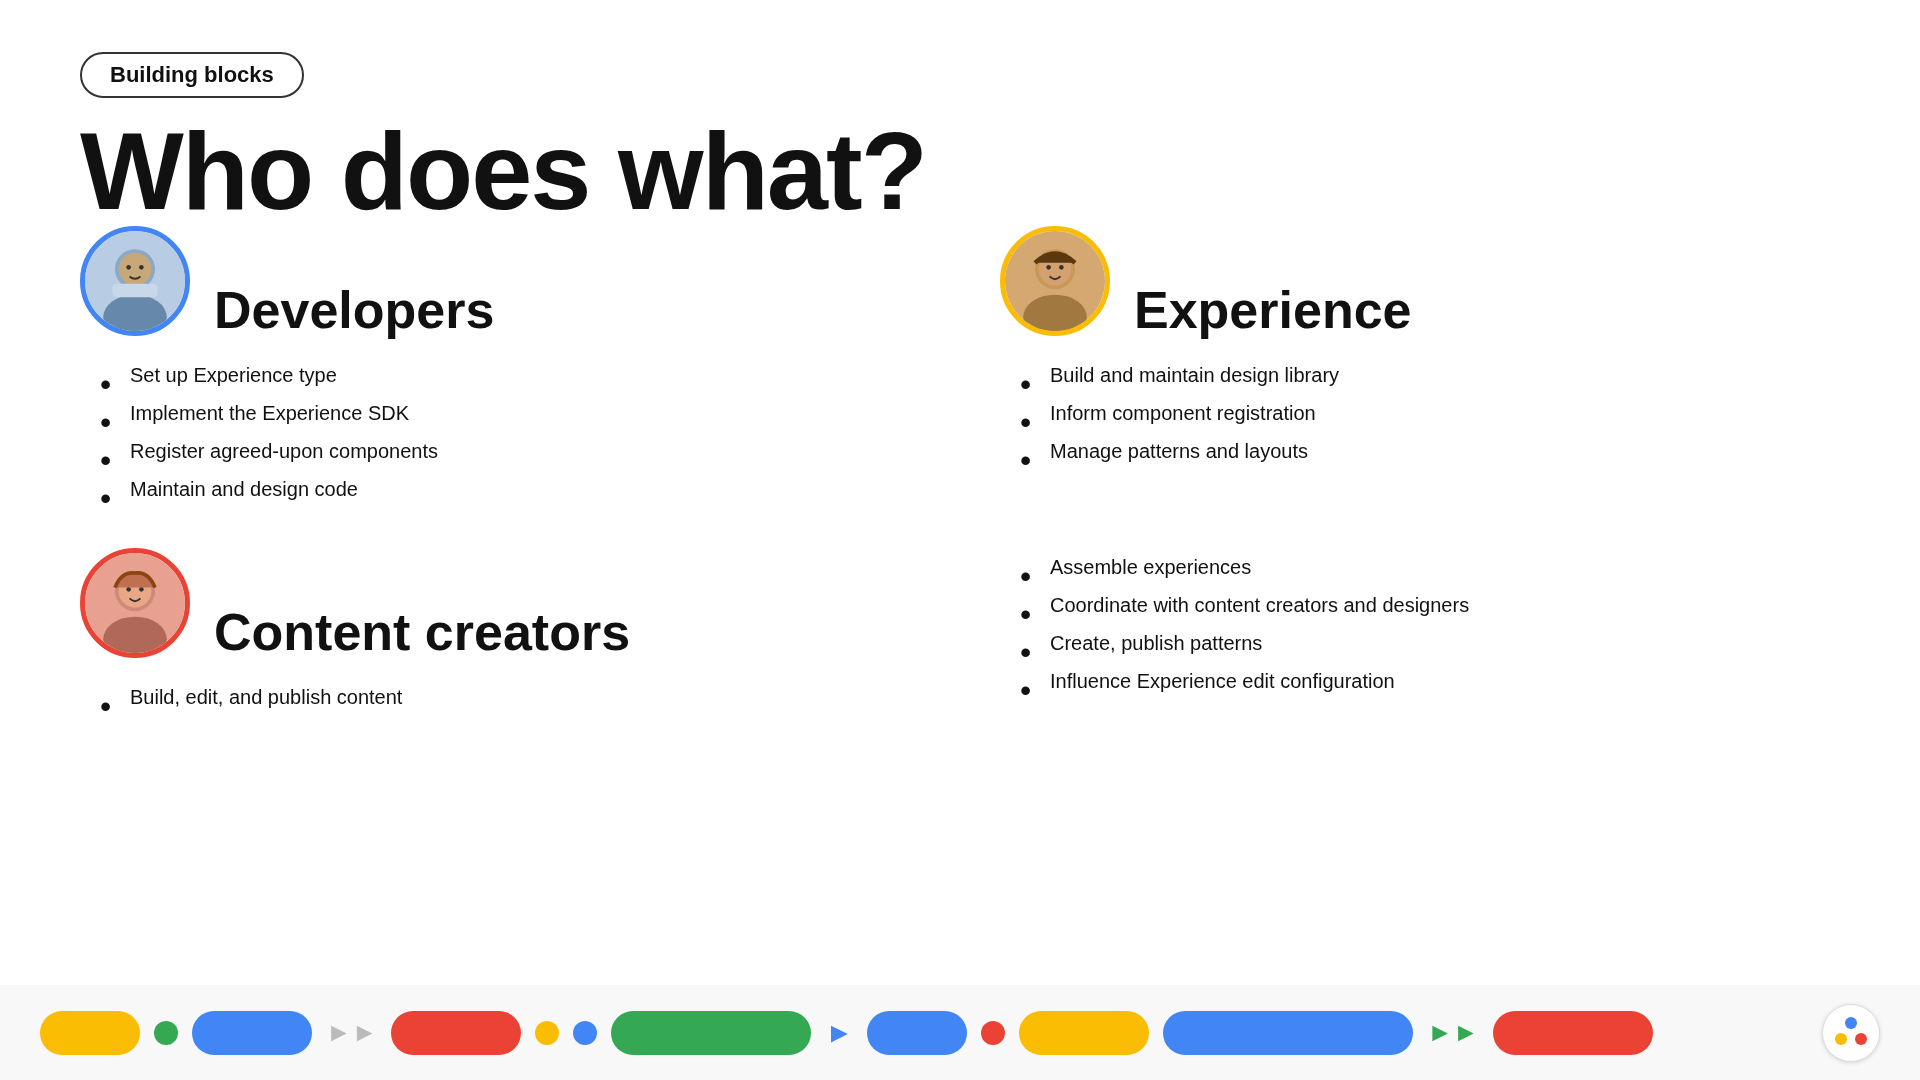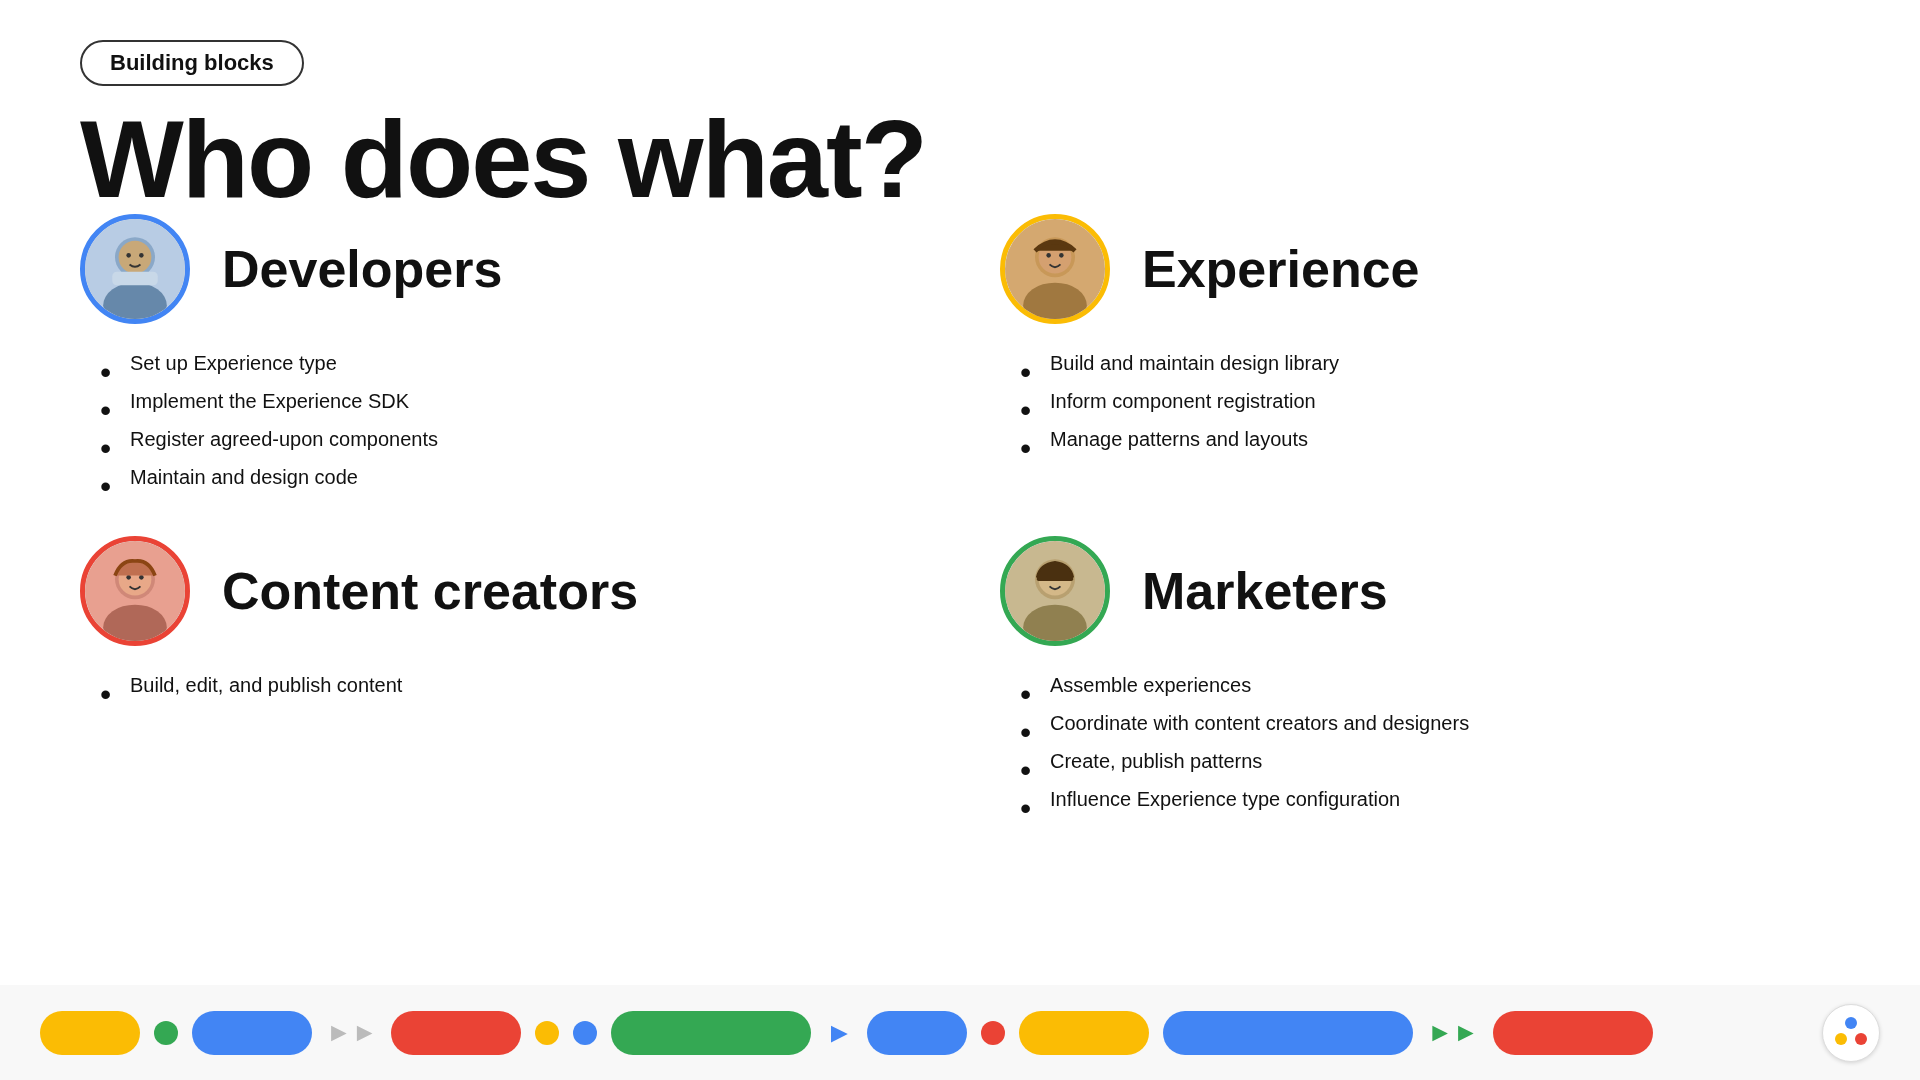--- a/index.html
+++ b/index.html
@@ -7,21 +7,21 @@
     body {
       font-family: 'Arial', sans-serif;
       background: #ffffff;
       width: 1920px;
       height: 1080px;
       overflow: hidden;
       position: relative;
     }
 
     .main-content {
-      padding: 40px 80px 0 80px;
+      padding: 52px 80px 0 80px;
     }
 
     .badge {
       display: inline-block;
       border: 2.5px solid #333;
       border-radius: 999px;
       padding: 8px 28px;
       font-size: 22px;
       font-weight: 600;
       color: #111;
@@ -42,22 +42,22 @@
       gap: 40px 80px;
     }
 
     .role-section {
       display: flex;
       flex-direction: column;
     }
 
     .role-header {
       display: flex;
-      align-items: center;
-      gap: 32px;
+      align-items: flex-end;
+      gap: 24px;
       margin-bottom: 20px;
     }
 
     .avatar-container {
       width: 110px;
       height: 110px;
       border-radius: 50%;
       border: 5px solid #ccc;
       overflow: hidden;
       flex-shrink: 0;
@@ -216,41 +216,25 @@
           </svg>
         </div>
         <span class="role-name">Content creators</span>
       </div>
       <ul class="role-items">
         <li><span>Build, edit, and publish content</span></li>
       </ul>
     </div>
 
     <div class="role-section">
-      <div class="role-header">
-        <div class="avatar-container green">
-          <svg width="110" height="110" viewBox="0 0 110 110" xmlns="http://www.w3.org/2000/svg">
-            <circle cx="55" cy="55" r="55" fill="#c8b890"></circle>
-            <circle cx="55" cy="42" r="22" fill="#b8a070"></circle>
-            <ellipse cx="55" cy="95" rx="35" ry="25" fill="#908050"></ellipse>
-            <circle cx="55" cy="42" r="18" fill="#d4b888"></circle>
-            <circle cx="48" cy="40" r="2.5" fill="#333"></circle>
-            <circle cx="62" cy="40" r="2.5" fill="#333"></circle>
-            <path d="M49 50 Q55 56 61 50" stroke="#333" stroke-width="2" fill="none"></path>
-            <path d="M35 40 Q38 25 55 23 Q72 25 75 40" fill="#4a3010" stroke="#4a3010" stroke-width="2"></path>
-            <rect x="35" y="38" width="40" height="6" rx="2" fill="#4a3010"></rect>
-          </svg>
-        </div>
-        <span class="role-name">Marketers</span>
-      </div>
       <ul class="role-items">
         <li><span>Assemble experiences</span></li>
         <li><span>Coordinate with content creators and designers</span></li>
         <li><span>Create, publish patterns</span></li>
-        <li><span>Influence Experience type configuration</span></li>
+        <li><span>Influence Experience edit configuration</span></li>
       </ul>
     </div>
 
   </div>
 </div>
 
 <div class="bottom-bar">
 
   <div class="nav-pill" style="background:#FBBC04; width:100px;"></div>
 

